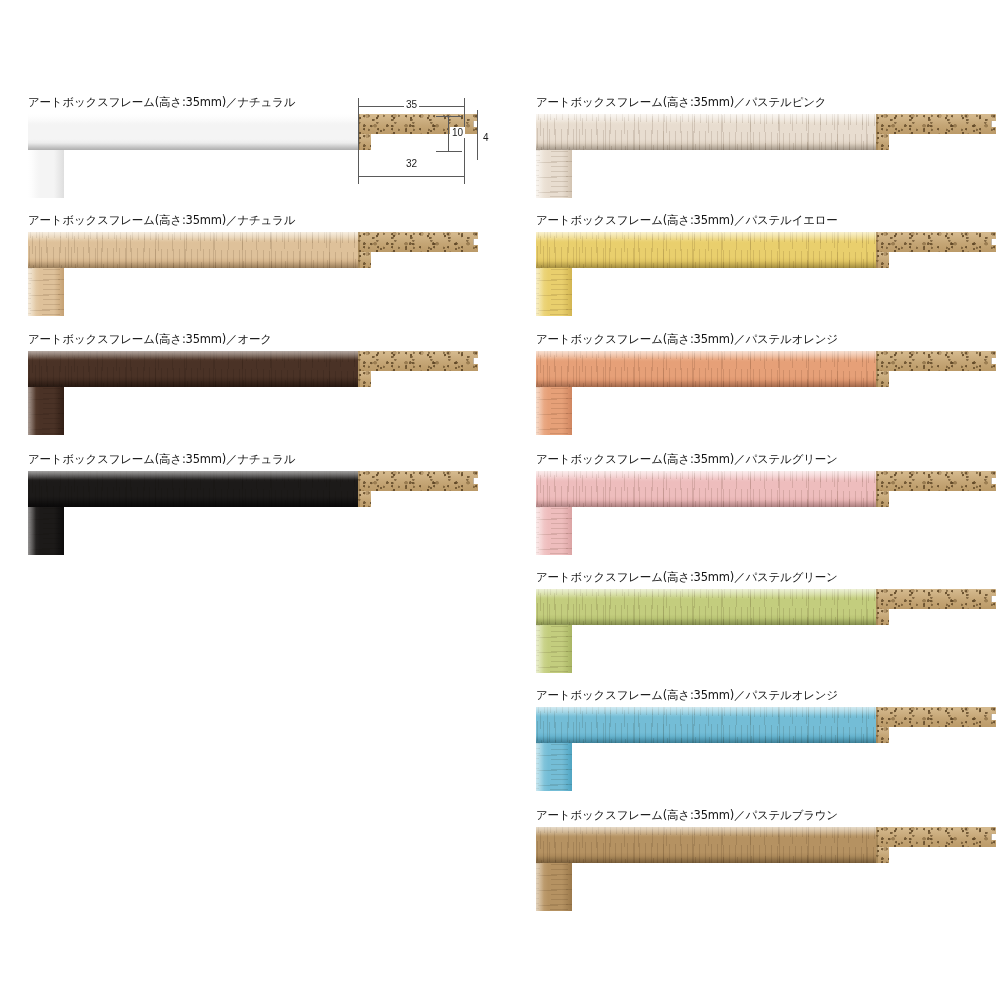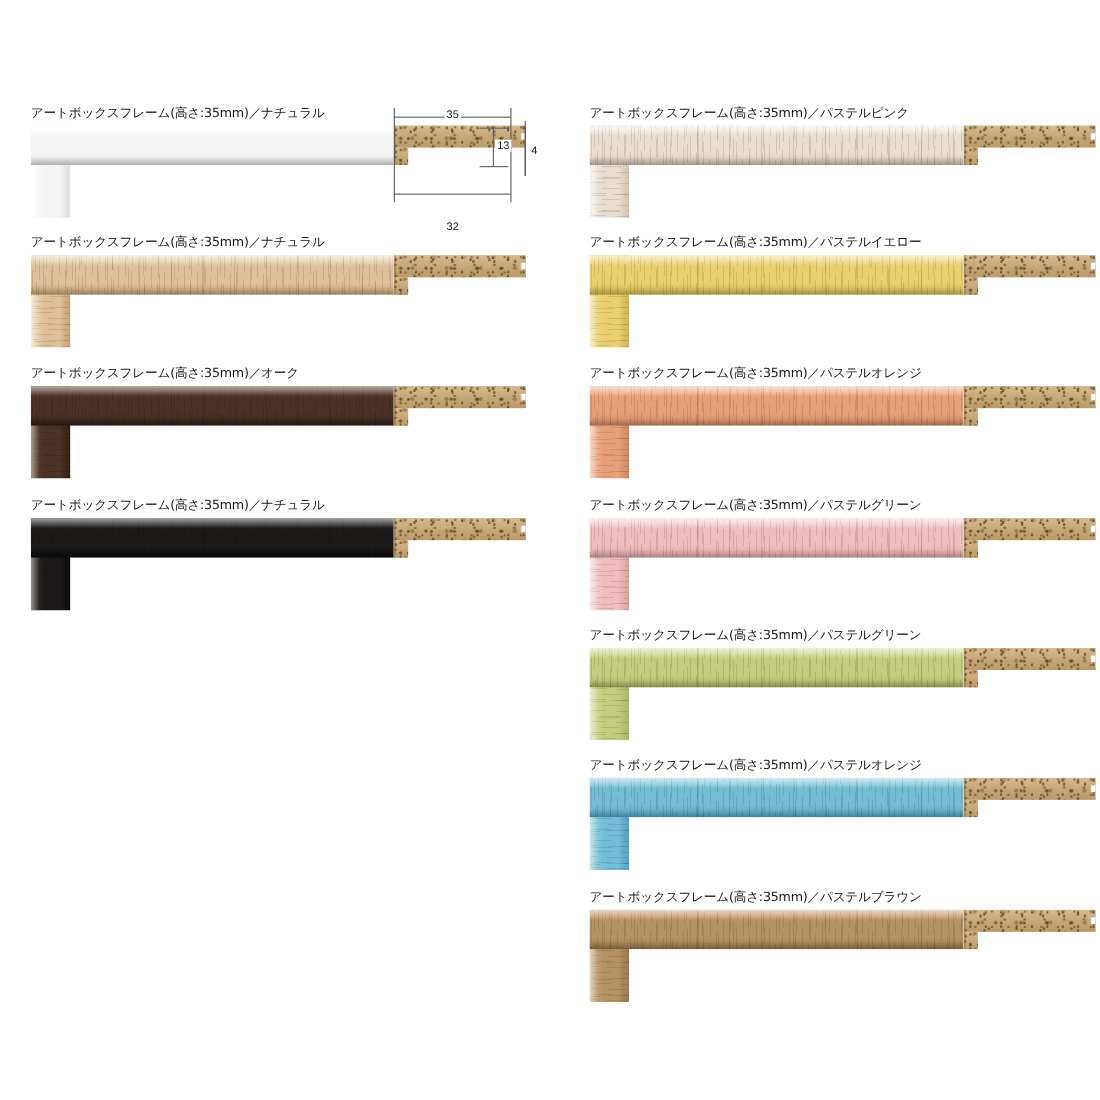--- a/index.html
+++ b/index.html
@@ -227,25 +227,25 @@
             <div class="sec-notch"></div>
           </div>
         </div>
         <div class="dims" style="left: 328px; top: 0px; width: 170px; height: 90px;">
           <div class="dline v" style="left: 2px; top: 2px; height: 86px;"></div>
           <div class="dline v" style="left: 108px; top: 2px; height: 86px;"></div>
           <div class="dline v" style="left: 121px; top: 14px; height: 50px;"></div>
           <div class="dline h" style="left: 2px; top: 10px; width: 106px;"></div>
           <div class="dim-text" style="left: 48px; top: 3px;">35</div>
           <div class="dline h" style="left: 2px; top: 80px; width: 106px;"></div>
-          <div class="dim-text" style="left: 48px; top: 62px; margin-top: 43px;">32</div>
+          <div class="dim-text" style="left: 48px; top: 62px;">32</div>
           <div class="dline v" style="left: 92px; top: 20px; height: 35px;"></div>
           <div class="dline h" style="left: 80px; top: 20px; width: 26px;"></div>
           <div class="dline h" style="left: 80px; top: 55px; width: 26px;"></div>
-          <div class="dim-text" style="left: 94px; top: 31px;">13</div>
+          <div class="dim-text" style="left: 94px; top: 31px;">10</div>
           <div class="dline v" style="left: 121px; top: 20px; height: 44px;"></div>
           <div class="dim-text" style="left: 125px; top: 36px;">4</div>
         </div>
       </div>
       <div class="sample" style="left: 28px; top: 214px;">
         <div class="sample-label">アートボックスフレーム(高さ:35mm)／ナチュラル</div>
         <div class="frame-art" style="top: 18px; width: 450px; height: 84px;">
           <div class="leg-v" style="height: 84px;">
             <div class="face" style="background: linear-gradient(90deg, rgb(236, 217, 187) 0%, rgb(222, 193, 154) 34%, rgb(222, 193, 154) 72%, rgb(197, 161, 116) 100%);"></div>
             <div class="grain-v" style="background-image: repeating-linear-gradient(2deg, rgba(0, 0, 0, 0) 0px, rgba(0, 0, 0, 0) 2px, rgba(80, 55, 25, 0.3) 2px, rgba(80, 55, 25, 0.3) 2.6px, rgba(0, 0, 0, 0) 2.6px, rgba(0, 0, 0, 0) 5px), repeating-linear-gradient(-2deg, rgba(0, 0, 0, 0) 0px, rgba(0, 0, 0, 0) 6px, rgba(80, 55, 25, 0.3) 6px, rgba(80, 55, 25, 0.3) 6.7px, rgba(0, 0, 0, 0) 6.7px, rgba(0, 0, 0, 0) 15px);"></div>

